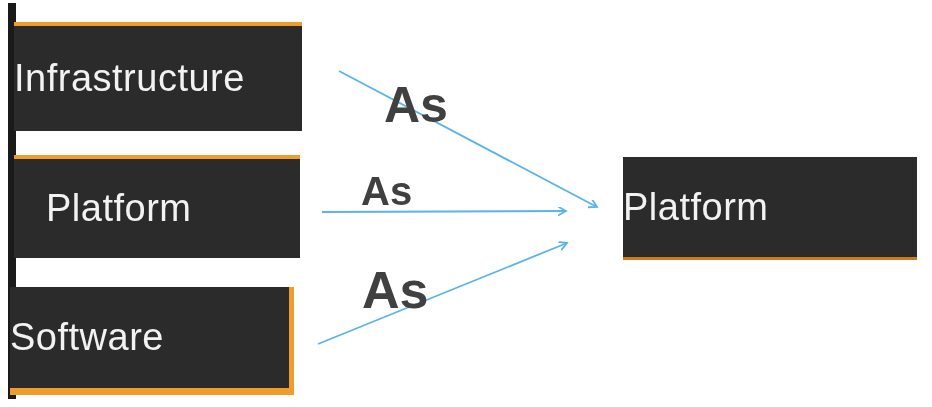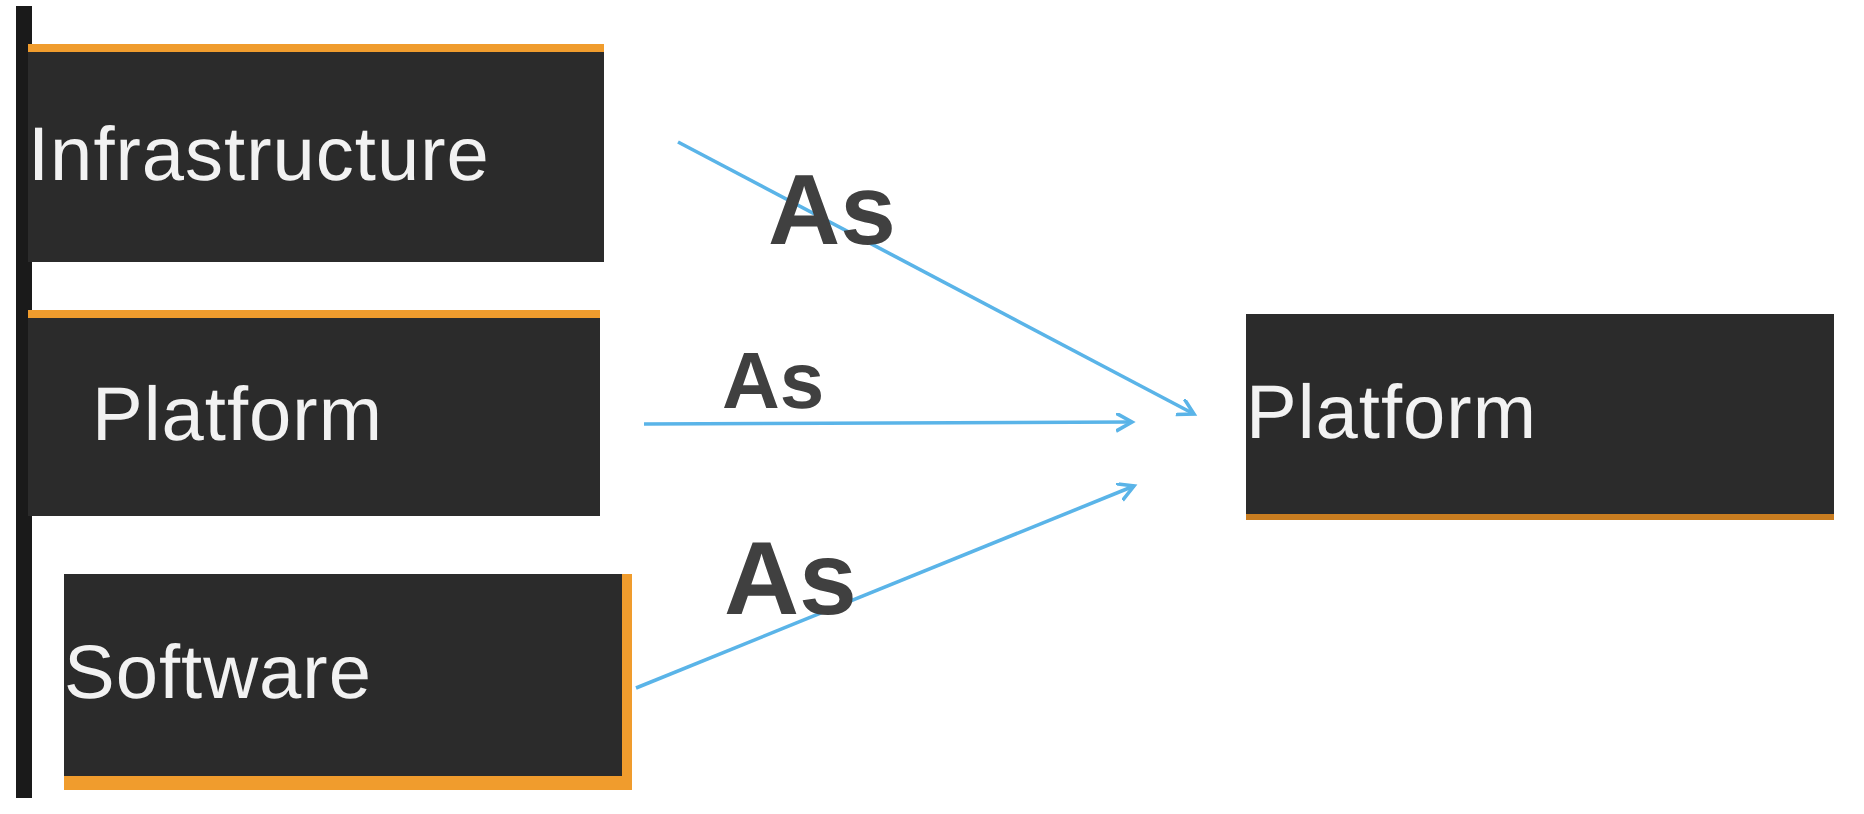--- a/index.html
+++ b/index.html
@@ -52,21 +52,21 @@
     width: 288px; height: 109px;
     border-top: 4px solid var(--accent-orange);
   }
   .box-platform {
     left: 14px; top: 155px;
     width: 286px; height: 103px;
     border-top: 4px solid var(--accent-orange);
     padding-left: 32px;
   }
   .box-software {
-    left: 32px; top: 287px;
+    left: 10px; top: 287px;
     width: 284px; height: 108px;
     border-right: 5px solid var(--accent-orange);
     border-bottom: 7px solid var(--accent-orange);
   }
   .box-service {
     left: 623px; top: 157px;
     width: 294px; height: 103px;
     border-bottom: 3px solid var(--accent-orange-dark);
   }
   .arrows {

